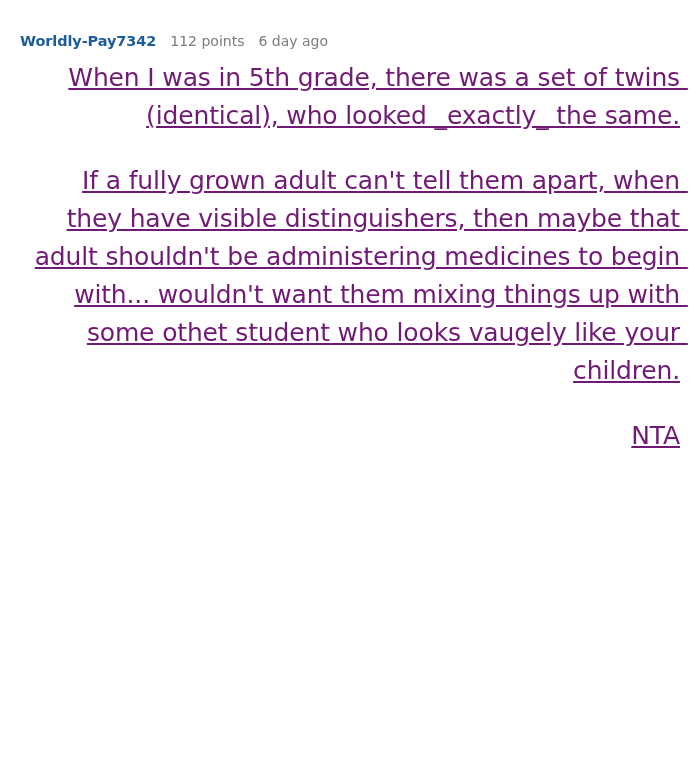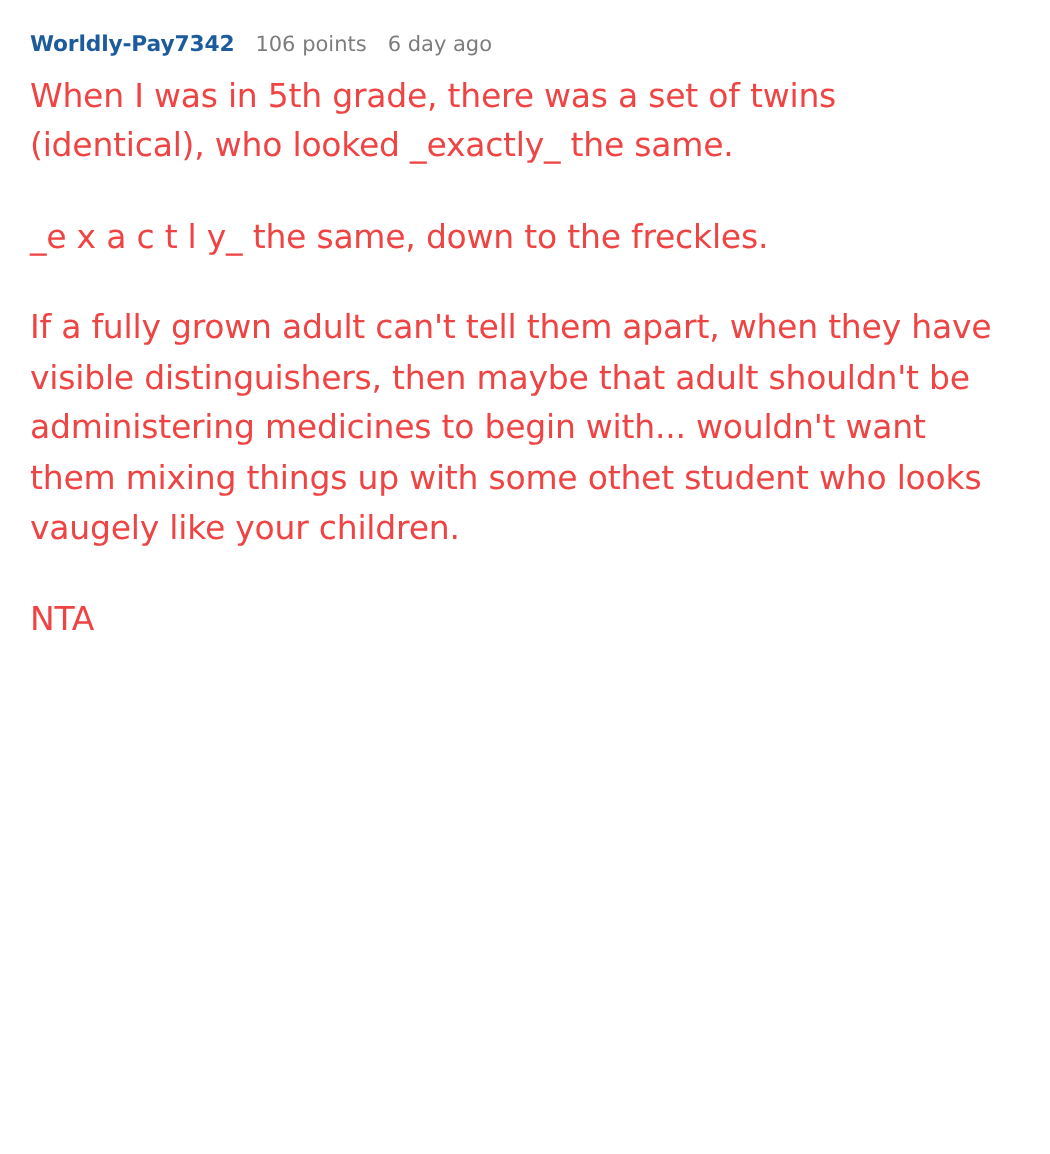--- a/index.html
+++ b/index.html
@@ -8,23 +8,24 @@
     background: #ffffff;
   }
   body {
     width: 700px;
     height: 769px;
     font-family: "DejaVu Sans", sans-serif;
     color: #1a1a1b;
     overflow: hidden;
   }
   .comment {
-    padding: 22px 20px 0 20px;
+    padding: 33px 20px 0 20px;
     box-sizing: border-box;
     width: 700px;
+    text-align: right;
   }
   .meta {
     display: flex;
     align-items: baseline;
     gap: 0;
     margin-bottom: 10px;
     white-space: nowrap;
   }
   .author {
     font-size: 14.5px;
@@ -34,46 +35,46 @@
   }
   .meta-sep {
     display: inline-block;
     width: 14px;
   }
   .points, .timestamp {
     font-size: 14px;
     color: #7c7c7c;
   }
   .body {
-    font-size: 22px;
+    font-size: 25px;
     line-height: 1.52;
-    color: #ef4444;
+    color: #701a75;
     letter-spacing: -0.15px;
+    text-decoration: underline;
   }
   .para {
     margin: 0 0 27px 0;
     white-space: pre-wrap;
   }
   .para:last-child {
     margin-bottom: 13px;
   }
 </style>
 </head>
 <body>
 
 <div class="comment">
 
   <div class="meta">
     <span class="author">Worldly-Pay7342</span>
     <span class="meta-sep"></span>
-    <span class="points">106 points</span>
+    <span class="points">112 points</span>
     <span class="meta-sep"></span>
     <span class="timestamp">6 day ago</span>
   </div>
 
   <div class="body">
     <p class="para">When I was in 5th grade, there was a set of twins (identical), who looked _exactly_ the same.</p>
-    <p class="para">_e x a c t l y_ the same, down to the freckles.</p>
     <p class="para">If a fully grown adult can't tell them apart, when they have visible distinguishers, then maybe that adult shouldn't be administering medicines to begin with... wouldn't want them mixing things up with some othet student who looks vaugely like your children.</p>
     <p class="para">NTA</p>
   </div>
 
 </div>
 
 </body></html>

